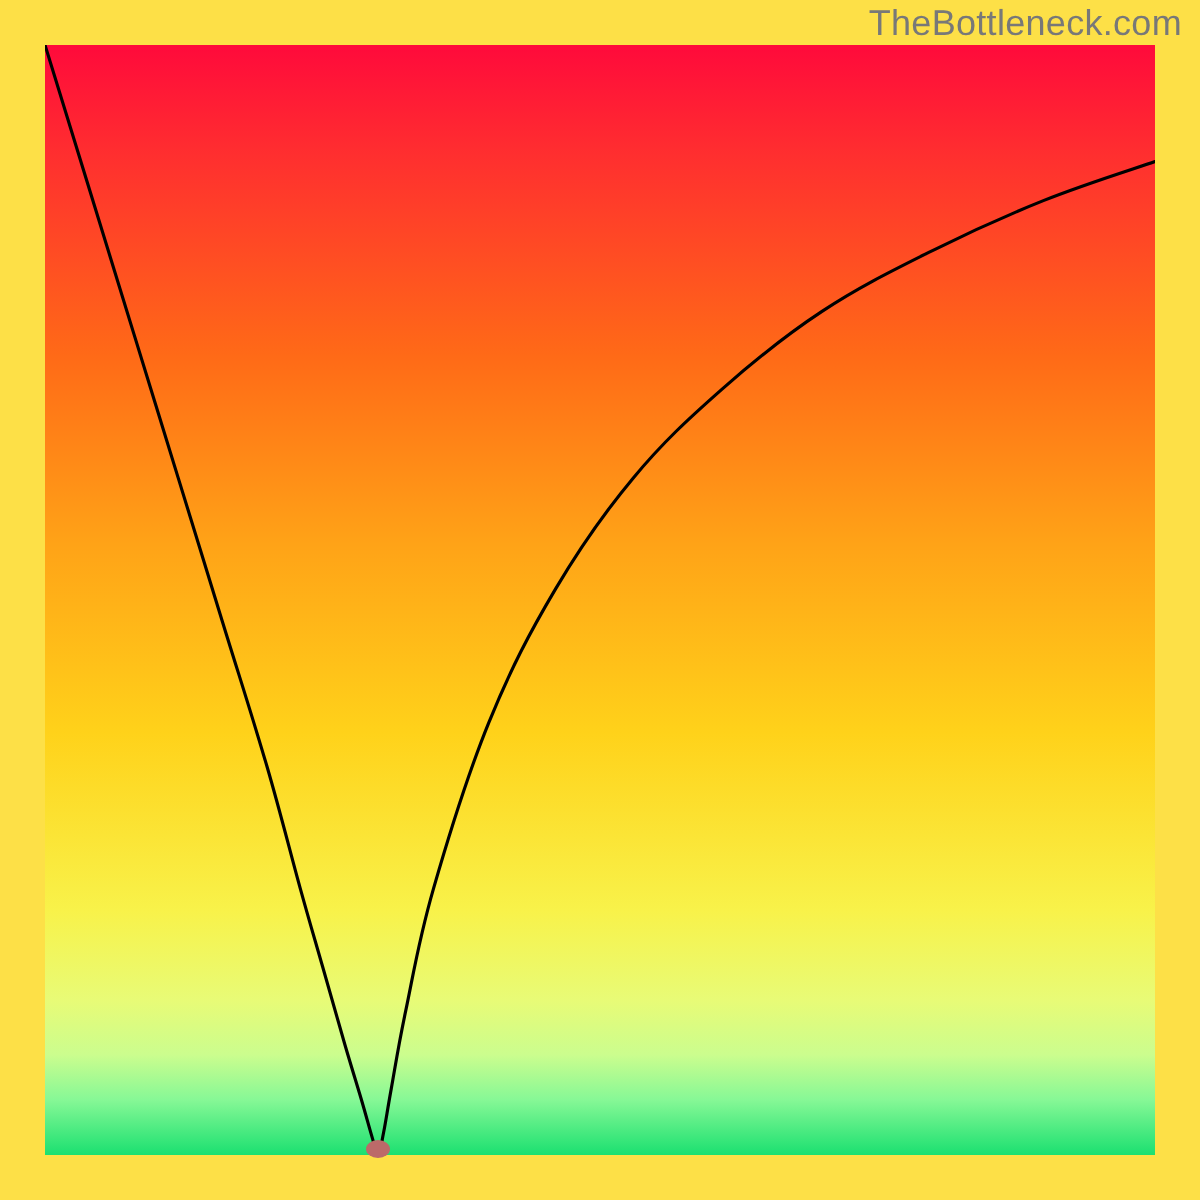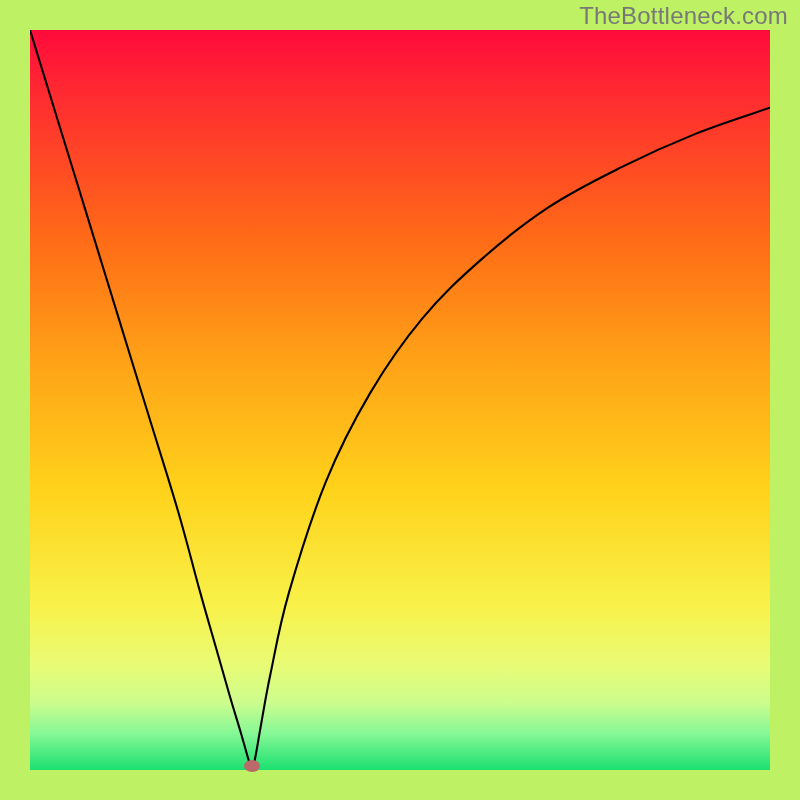--- a/index.html
+++ b/index.html
@@ -1,21 +1,21 @@
 <!DOCTYPE html>
 <html><head>
 <meta charset="utf-8">
 <style>
   * { margin: 0; padding: 0; box-sizing: border-box; }
   html, body { width: 800px; height: 800px; overflow: hidden; background: #000; }
   .container {
     position: relative;
     width: 800px;
     height: 800px;
-    background: #bef264;
+    background: #fde047;
   }
   .watermark {
     position: absolute;
     top: 2px;
     right: 12px;
     font-family: Arial, Helvetica, sans-serif;
     font-size: 24px;
     color: #787878;
     font-weight: 500;
     letter-spacing: 0.2px;

